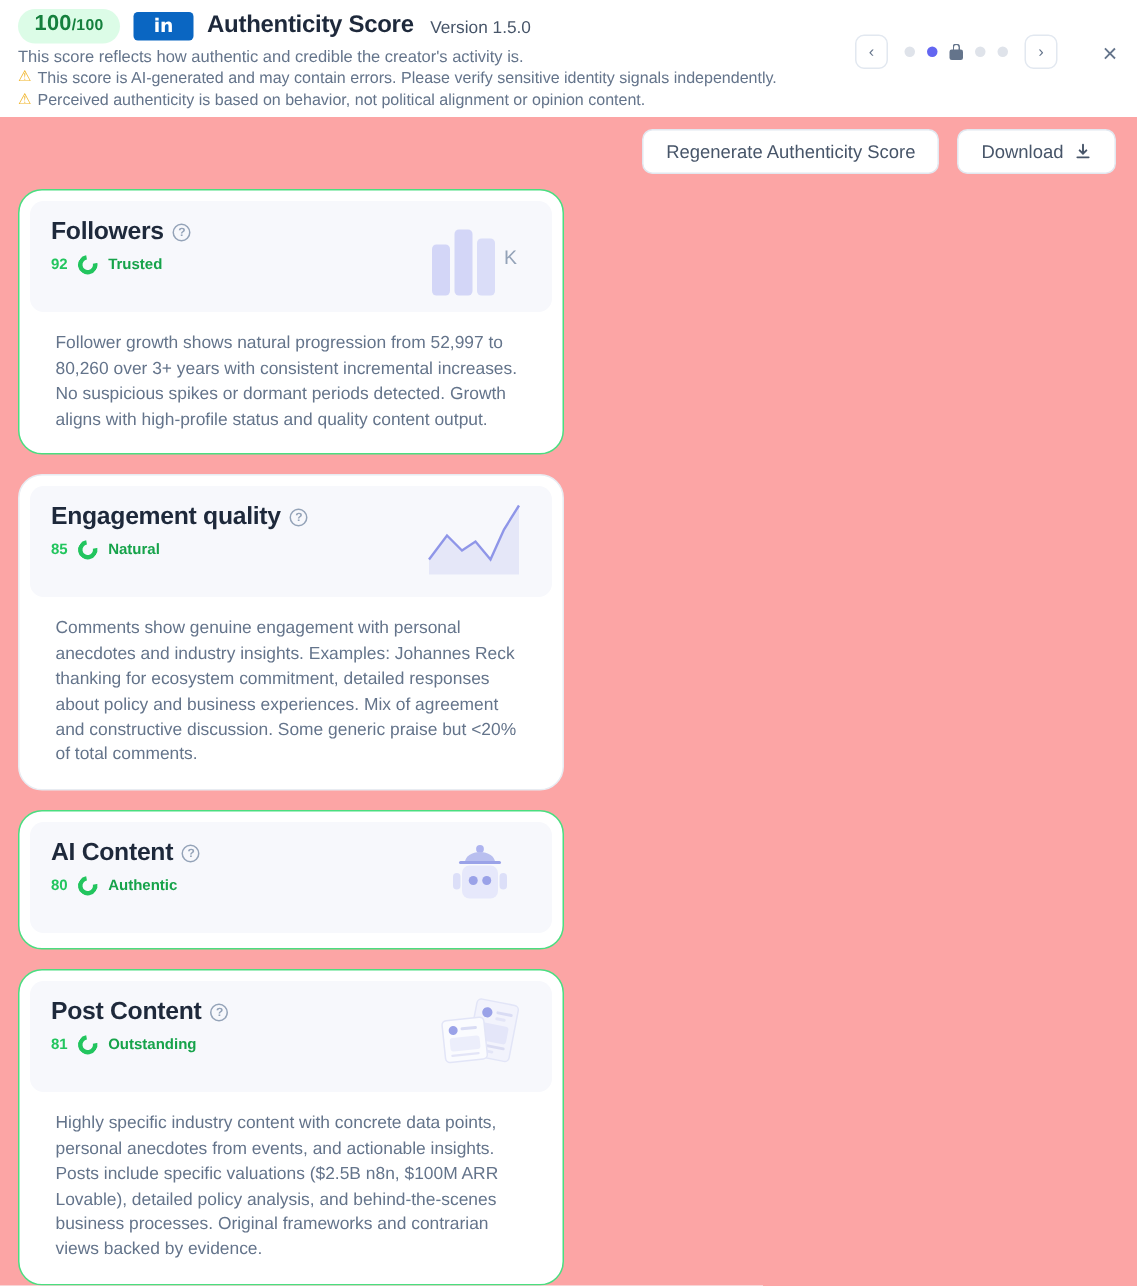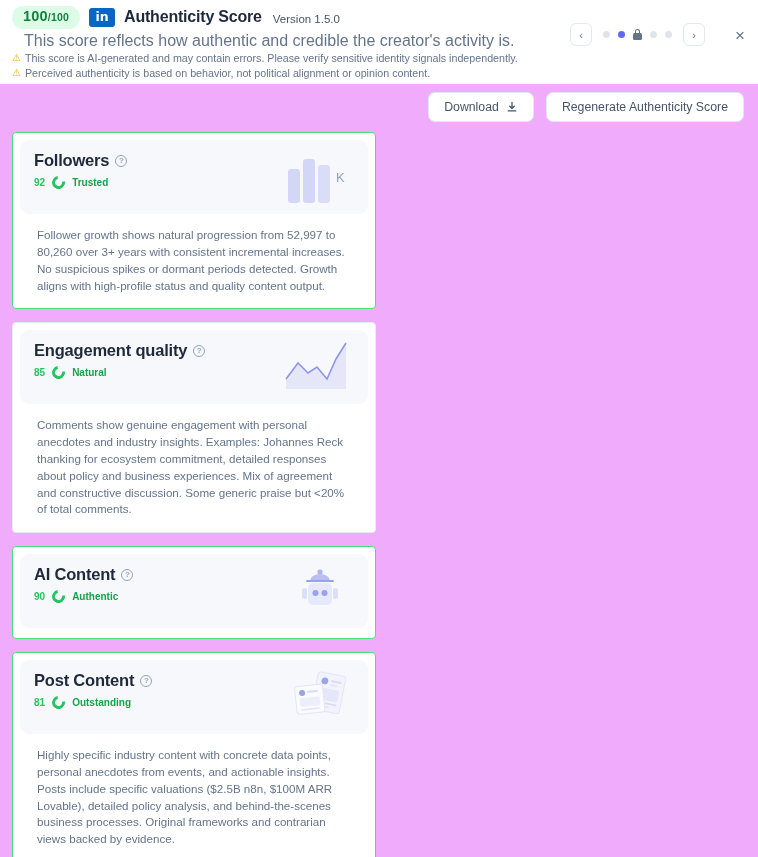--- a/index.html
+++ b/index.html
@@ -3,40 +3,40 @@
 <meta charset="utf-8">
 <style>
   * { box-sizing: border-box; margin: 0; padding: 0; }
   html, body {
     width: 758px; height: 857px;
     font-family: "Liberation Sans", sans-serif;
     background: #f8fafc;
     color: #334155;
     overflow: hidden;
   }
-  .page { position: relative; width: 758px; height: 857px; background: #f0abfc; }
+  .page { position: relative; width: 758px; height: 857px; background: #fca5a5; }
 
   
   .header { position: relative; padding: 6px 12px 4px 12px; background: #ffffff; }
   .hdr-top { display: flex; align-items: center; gap: 9px; }
   .score-pill {
     background: #dcfce7; color: #15803d; border-radius: 999px;
     padding: 3px 11px 4px 11px; font-size: 14.5px; font-weight: 700;
     letter-spacing: .2px; line-height: 1.1;
   }
   .score-pill .den { font-size: 10.5px; font-weight: 700; }
   .li-icon {
-    width: 26px; height: 19px; background: #0a66c2; border-radius: 3px;
+    width: 40px; height: 19px; background: #0a66c2; border-radius: 3px;
     display: flex; align-items: center; justify-content: center;
     color: #fff; font-size: 12.5px; font-weight: 700; line-height: 1;
     font-family: "DejaVu Sans", sans-serif;
   }
   .hdr-title { font-size: 16px; font-weight: 700; color: #1e293b; letter-spacing: -.2px; }
   .hdr-version { font-size: 11.5px; color: #475569; font-weight: 400; margin-left: 2px; margin-top:4px;}
-  .hdr-sub { font-size: 16px; color: #64748b; margin-top: 3px; margin-left: 12px; }
+  .hdr-sub { font-size: 11px; color: #64748b; margin-top: 3px; }
   .hdr-warn { font-size: 10.7px; color: #64748b; margin-top: 2.5px; display: flex; align-items: flex-start; gap: 4px; }
   .warn-tri { color: #f0b429; font-size: 10px; line-height: 1.25; }
 
   
   .pager { position: absolute; top: 23px; right: 53px; display: flex; align-items: center; gap: 7px; }
   .pager-btn {
     width: 22px; height: 23px; border: 1px solid #e2e8f0; border-radius: 6px;
     background: #fff; color: #64748b; font-size: 11px;
     display: flex; align-items: center; justify-content: center;
   }
@@ -53,21 +53,21 @@
   .btn {
     background: #fff; border: 1px solid #e2e8f0; border-radius: 7px;
     font-size: 12.3px; color: #475569; padding: 8px 15px; line-height: 1;
     display: flex; align-items: center; gap: 7px;
   }
   .dl-ic { width: 12px; height: 12px; display:inline-block; }
 
   
   .grid { padding: 0 12px; display: flex; flex-wrap: wrap; gap: 13px 14px; }
   .card {
-    width: 364px; background: #fff; border-radius: 4px; border: 1.3px solid #e8ecf2;
+    width: 364px; background: #fff; border-radius: 16px; border: 1.3px solid #e8ecf2;
     padding: 7px 7px 10px 7px; overflow: hidden;
   }
   .card.green { border-color: #4ade80; }
   .card-head {
     background: #f7f8fc; border-radius: 9px; padding: 11px 12px 11px 14px;
     display: flex; align-items: flex-start; justify-content: space-between; min-height: 66px;
   }
   .ch-left { display: flex; flex-direction: column; gap: 6px; }
   .ch-title { font-size: 16.5px; font-weight: 700; color: #1e293b; display: flex; align-items: center; gap: 6px; letter-spacing: -.2px; }
   .q-ic { width: 12px; height: 12px; border: 1.2px solid #94a3b8; border-radius: 50%; color: #94a3b8;
@@ -120,27 +120,27 @@
         <span class="dot"></span>
         <span class="dot"></span>
       </div>
       <div class="pager-btn">›</div>
     </div>
     <div class="close-x">×</div>
   </div>
 
   <div class="actions">
     <div class="btn">
+      <span>Regenerate Authenticity Score</span>
+    </div>
+    <div class="btn">
       <span>Download</span>
       <svg class="dl-ic" viewBox="0 0 16 16" fill="none" stroke="#475569" stroke-width="1.7" stroke-linecap="round">
         <path d="M8 2v7M5 7l3 3 3-3M3 13.2h10"></path>
       </svg>
-    </div>
-    <div class="btn">
-      <span>Regenerate Authenticity Score</span>
     </div>
   </div>
 
   <div class="grid">
 
     <div class="card green">
       <div class="card-head">
         <div class="ch-left">
           <div class="ch-title">
             <span>Followers</span>
@@ -188,21 +188,21 @@
     </div>
 
     <div class="card green">
       <div class="card-head">
         <div class="ch-left">
           <div class="ch-title">
             <span>AI Content</span>
             <span class="q-ic">?</span>
           </div>
           <div class="ch-score">
-            <span class="sc-num">90</span>
+            <span class="sc-num">80</span>
             <span class="ring"></span>
             <span class="sc-lbl">Authentic</span>
           </div>
         </div>
         <div class="ch-art">
           <svg viewBox="0 0 72 50" width="72" height="50">
             <circle cx="36" cy="7" r="2.6" fill="#aeb4ef"></circle>
             <rect x="35" y="9" width="2" height="4" fill="#c3c8f2"></rect>
             <path d="M26 16 a10 7 0 0 1 20 0 z" fill="#b9bfef"></path>
             <rect x="22" y="15" width="28" height="2" rx="1" fill="#9aa2e8"></rect>

